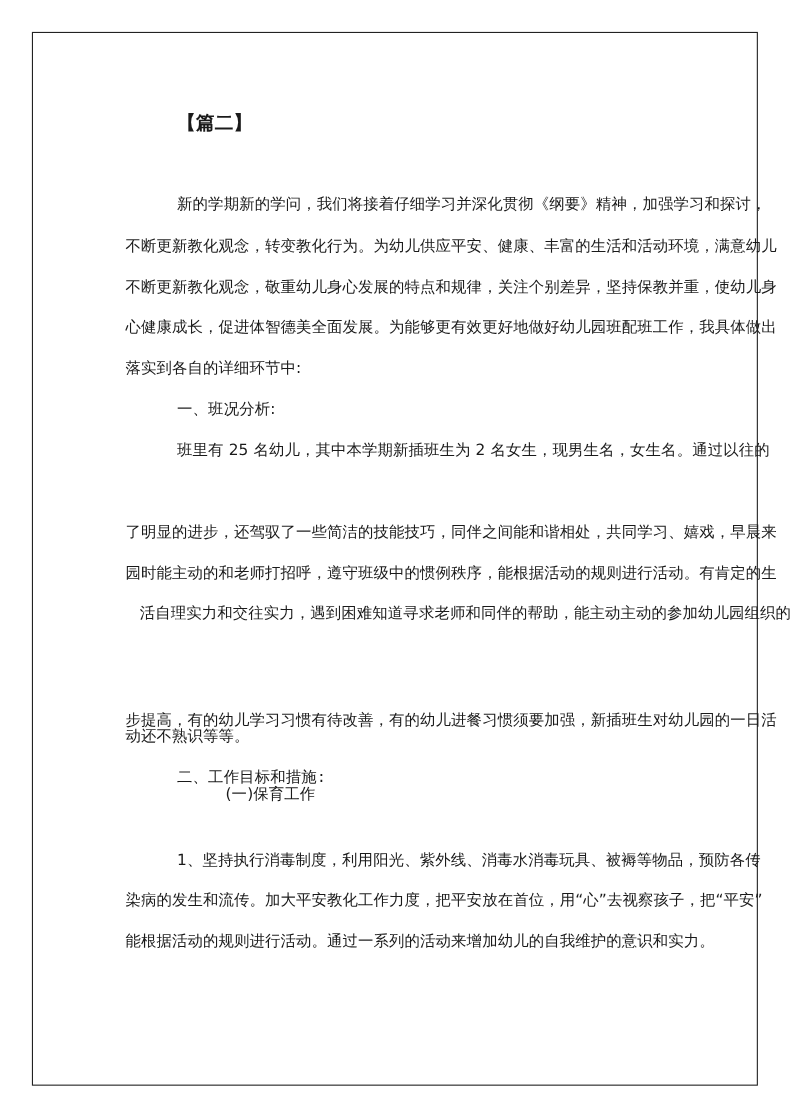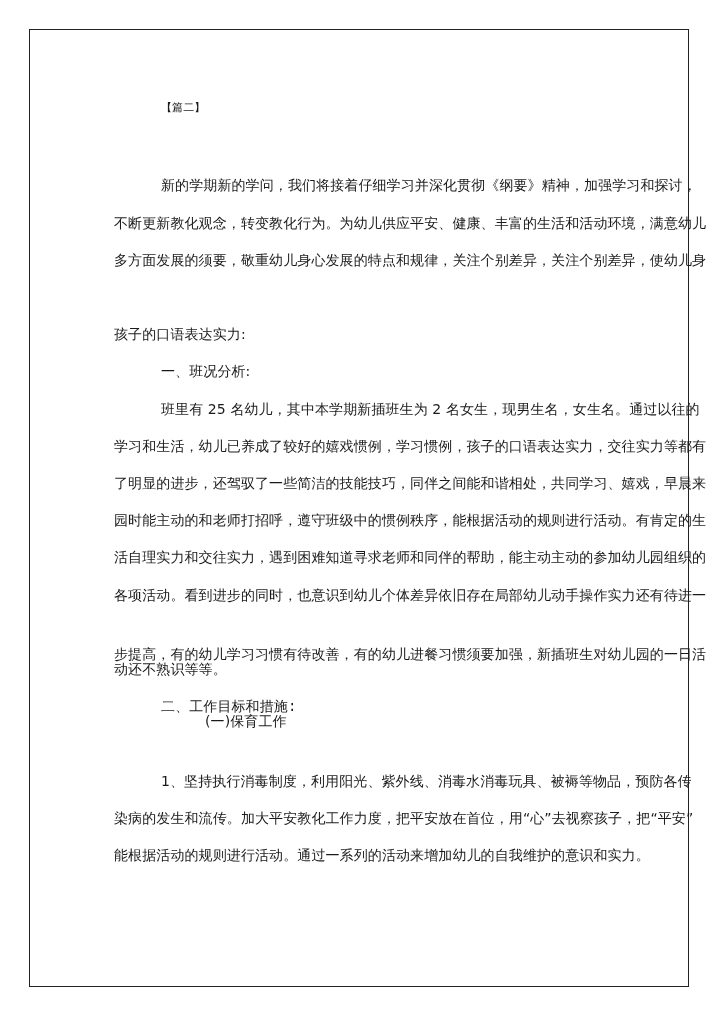--- a/index.html
+++ b/index.html
@@ -1,43 +1,42 @@
 <!DOCTYPE html>
 <html><head>
   <meta charset="utf-8">
   <style>
     html, body { margin: 0; padding: 0; background: #ffffff; }
     body { width: 720px; height: 1017px; position: relative; overflow: hidden;
       font-family: "DejaVu Sans", "Liberation Sans", sans-serif; color: #1a1a1a; }
     .page { position: absolute; left: 29px; top: 29px; width: 660px; height: 958px;
       border: 1.5px solid #222; box-sizing: border-box; }
     .line { position: absolute; left: 0; white-space: nowrap; font-size: 14px; letter-spacing: 0.1px; }
-    .heading { left: 131px; font-weight: normal; font-size: 11px; }
+    .heading { left: 131px; font-weight: bold; font-size: 17px; }
     .ind { left: 131px; }
     .body { left: 84px; }
   </style>
 </head>
 <body>
 
 <div class="page">
   <div class="line heading" style="top:70px;">【篇二】</div>
 
   <div class="line ind" style="top:147px;">新的学期新的学问，我们将接着仔细学习并深化贯彻《纲要》精神，加强学习和探讨，</div>
   <div class="line body" style="top:185px;">不断更新教化观念，转变教化行为。为幼儿供应平安、健康、丰富的生活和活动环境，满意幼儿</div>
-  <div class="line body" style="top:222px;">多方面发展的须要，敬重幼儿身心发展的特点和规律，关注个别差异，关注个别差异，使幼儿身</div>
-  <div class="line body" style="top:296px;">孩子的口语表达实力:</div>
+  <div class="line body" style="top:222px;">不断更新教化观念，敬重幼儿身心发展的特点和规律，关注个别差异，坚持保教并重，使幼儿身</div>
+  <div class="line body" style="top:259px;">心健康成长，促进体智德美全面发展。为能够更有效更好地做好幼儿园班配班工作，我具体做出</div>
+  <div class="line body" style="top:296px;">落实到各自的详细环节中:</div>
 
   <div class="line ind" style="top:333px;text-align:center;">一、班况分析:</div>
 
   <div class="line ind" style="top:371px;">班里有 25 名幼儿，其中本学期新插班生为 2 名女生，现男生名，女生名。通过以往的</div>
-  <div class="line body" style="top:408px;">学习和生活，幼儿已养成了较好的嬉戏惯例，学习惯例，孩子的口语表达实力，交往实力等都有</div>
   <div class="line body" style="top:445px;">了明显的进步，还驾驭了一些简洁的技能技巧，同伴之间能和谐相处，共同学习、嬉戏，早晨来</div>
   <div class="line body" style="top:482px;">园时能主动的和老师打招呼，遵守班级中的惯例秩序，能根据活动的规则进行活动。有肯定的生</div>
-  <div class="line body" style="top:519px;">活自理实力和交往实力，遇到困难知道寻求老师和同伴的帮助，能主动主动的参加幼儿园组织的</div>
-  <div class="line body" style="top:557px;">各项活动。看到进步的同时，也意识到幼儿个体差异依旧存在局部幼儿动手操作实力还有待进一</div>
+  <div class="line body" style="top:519px;margin-left:13px;">活自理实力和交往实力，遇到困难知道寻求老师和同伴的帮助，能主动主动的参加幼儿园组织的</div>
   <div class="line body" style="top:594px;margin-top:22px;">步提高，有的幼儿学习习惯有待改善，有的幼儿进餐习惯须要加强，新插班生对幼儿园的一日活</div>
   <div class="line body" style="top:631px;">动还不熟识等等。</div>
 
   <div class="line ind" style="top:668px;font-family:Liberation Mono, monospace;">二、工作目标和措施:</div>
   <div class="line ind" style="top:683px;margin-left:44px;">(一)保育工作</div>
 
   <div class="line ind" style="top:743px;">1、坚持执行消毒制度，利用阳光、紫外线、消毒水消毒玩具、被褥等物品，预防各传</div>
   <div class="line body" style="top:780px;">染病的发生和流传。加大平安教化工作力度，把平安放在首位，用“心”去视察孩子，把“平安”</div>
   <div class="line body" style="top:817px;">能根据活动的规则进行活动。通过一系列的活动来增加幼儿的自我维护的意识和实力。</div>
 

